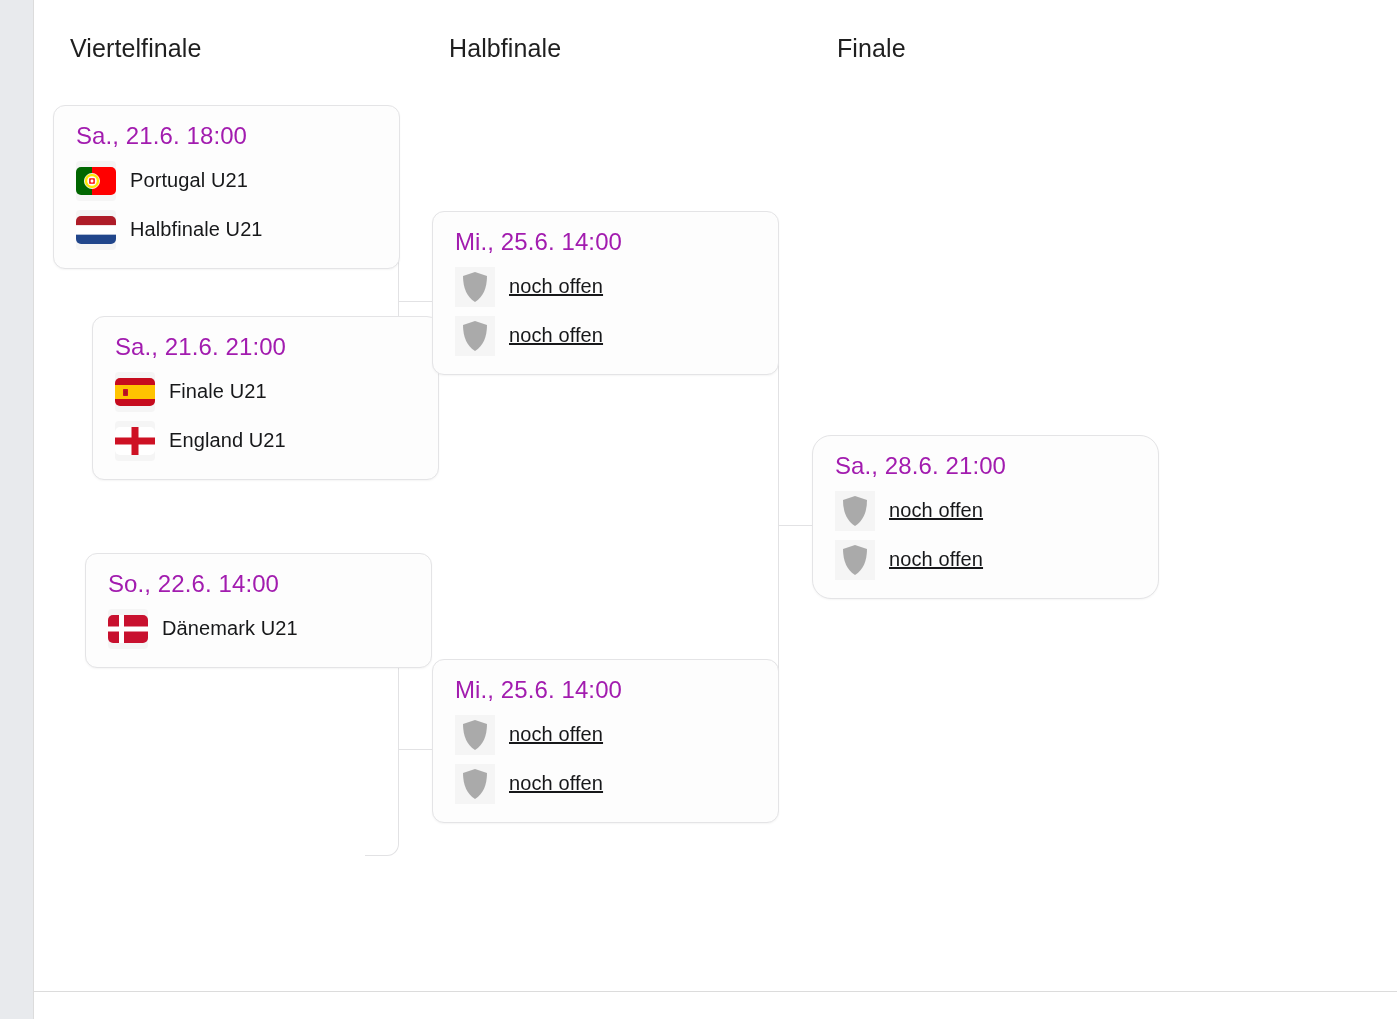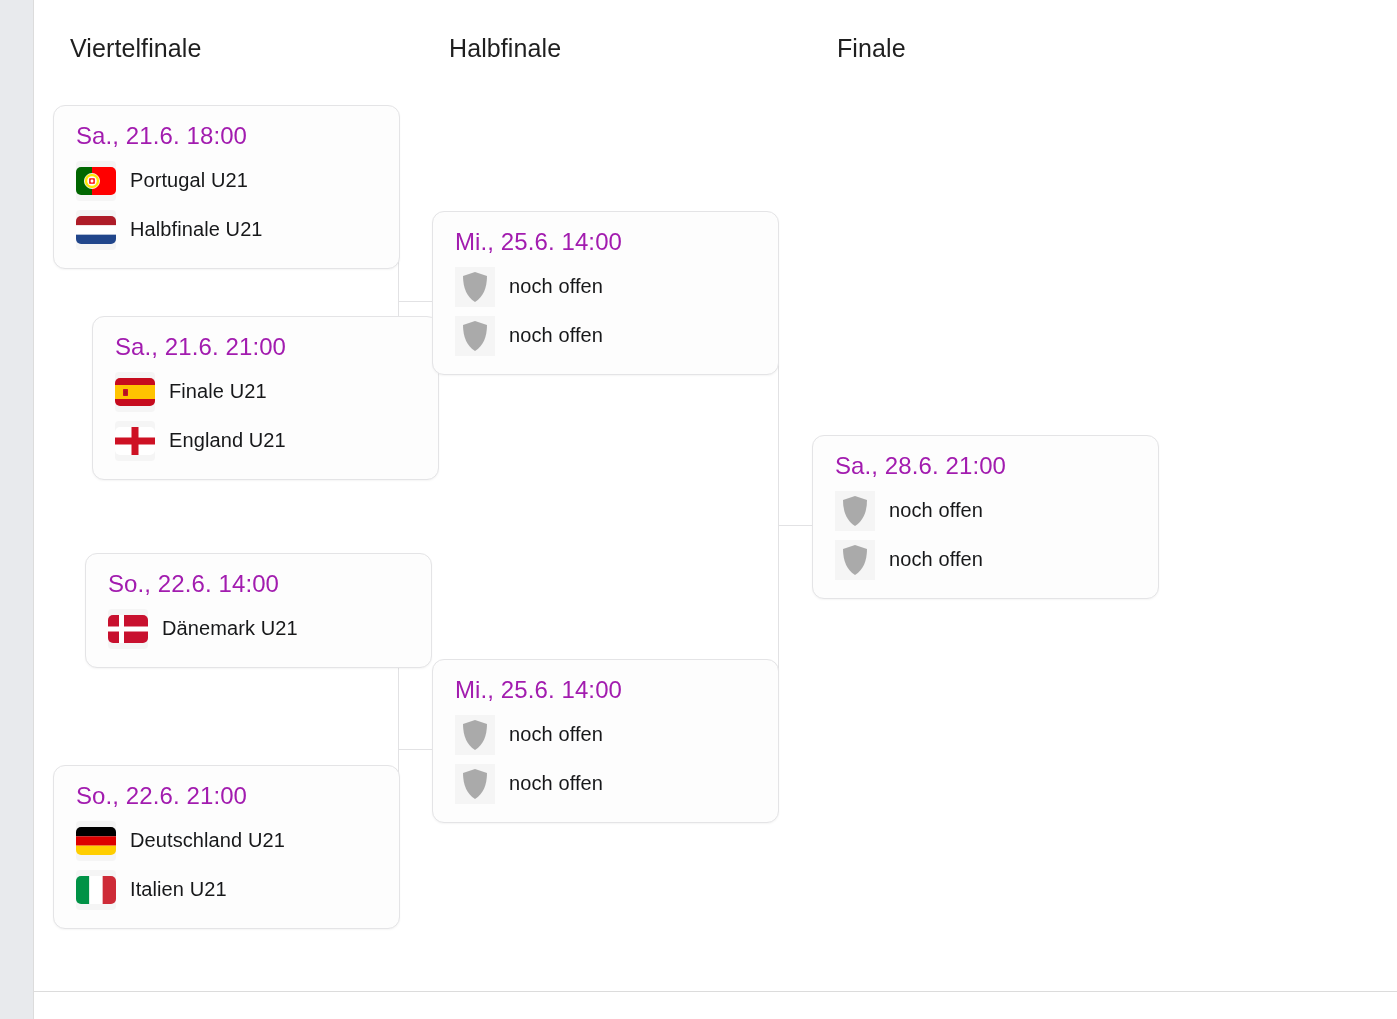--- a/index.html
+++ b/index.html
@@ -64,21 +64,21 @@
     position: absolute;
     width: 347px;
     background: #fdfdfd;
     border: 1px solid #e4e4e6;
     border-radius: 12px;
     box-shadow: 0 1px 2px rgba(0,0,0,0.045);
     padding: 16px 18px 14px 22px;
     z-index: 3;
   }
   .match-card.card-sf { width: 347px; }
-  .match-card.card-f  { width: 347px; }
+  .match-card.card-f  { width: 347px; border-radius: 19px; }
 
   .match-date {
     font-size: 24px;
     color: #a21caf;
     letter-spacing: 0.1px;
     margin-bottom: 6px;
     white-space: nowrap;
   }
 
   .team-row {
@@ -87,21 +87,21 @@
     height: 49px;
     gap: 14px;
   }
 
   .team-name {
     font-size: 20px;
     color: #17181a;
     letter-spacing: 0.1px;
     white-space: nowrap;
   }
-  .team-name.placeholder { color: #17181a; }
+  .team-name.placeholder { color: #17181a; text-decoration: underline; }
 
   
   .flag {
     flex: 0 0 auto;
     width: 40px;
     height: 40px;
     border-radius: 4px;
     background: #f5f5f5;
     display: flex;
     align-items: center;
@@ -229,45 +229,20 @@
             <rect x="0" y="0" width="40" height="28" fill="#c8102e"></rect>
             <rect x="0" y="11.5" width="40" height="5" fill="#ffffff"></rect>
             <rect x="11" y="0" width="5" height="28" fill="#ffffff"></rect>
           </svg>
         </span>
         <span class="team-name">Dänemark U21</span>
       </div>
 
     </div>
 
-    <div class="match-card" style="left:17px; top:765px;">
-      <div class="match-date">So., 22.6. 21:00</div>
-
-      <div class="team-row">
-        <span class="flag">
-          <svg width="40" height="28" viewBox="0 0 40 28">
-            <rect x="0" y="0" width="40" height="9.34" fill="#000000"></rect>
-            <rect x="0" y="9.34" width="40" height="9.32" fill="#dd0000"></rect>
-            <rect x="0" y="18.66" width="40" height="9.34" fill="#ffce00"></rect>
-          </svg>
-        </span>
-        <span class="team-name">Deutschland U21</span>
-      </div>
-
-      <div class="team-row">
-        <span class="flag">
-          <svg width="40" height="28" viewBox="0 0 40 28">
-            <rect x="0" y="0" width="13.34" height="28" fill="#009246"></rect>
-            <rect x="13.34" y="0" width="13.32" height="28" fill="#ffffff"></rect>
-            <rect x="26.66" y="0" width="13.34" height="28" fill="#ce2b37"></rect>
-          </svg>
-        </span>
-        <span class="team-name">Italien U21</span>
-      </div>
-    </div>
 
     <div class="match-card card-sf" style="left:396px; top:211px;">
       <div class="match-date">Mi., 25.6. 14:00</div>
 
       <div class="team-row">
         <span class="shield-chip">
           <svg width="28" height="32" viewBox="0 0 28 32">
             <path d="M14 1 L26 5 C26 17 22 26 14 31 C6 26 2 17 2 5 Z" fill="#aaaaaa"></path>
           </svg>
         </span>

